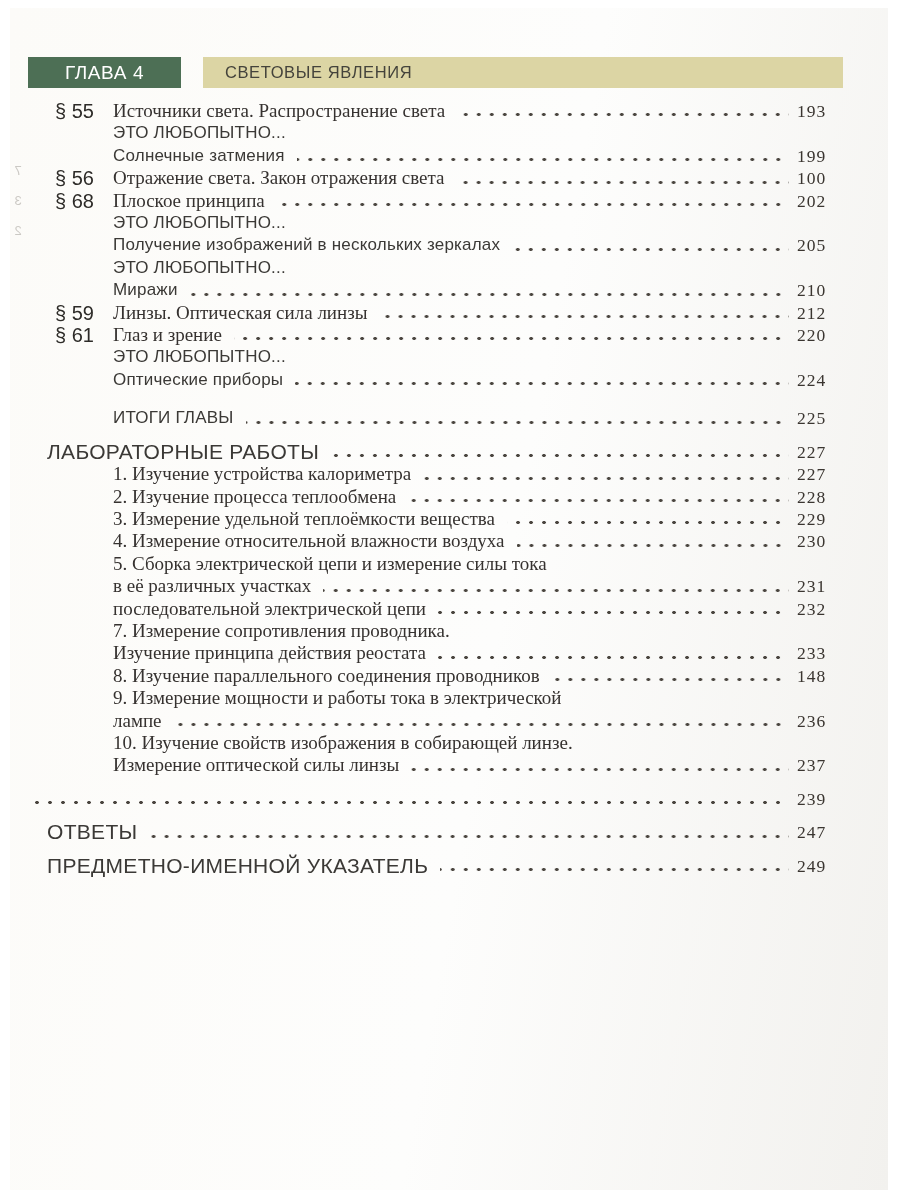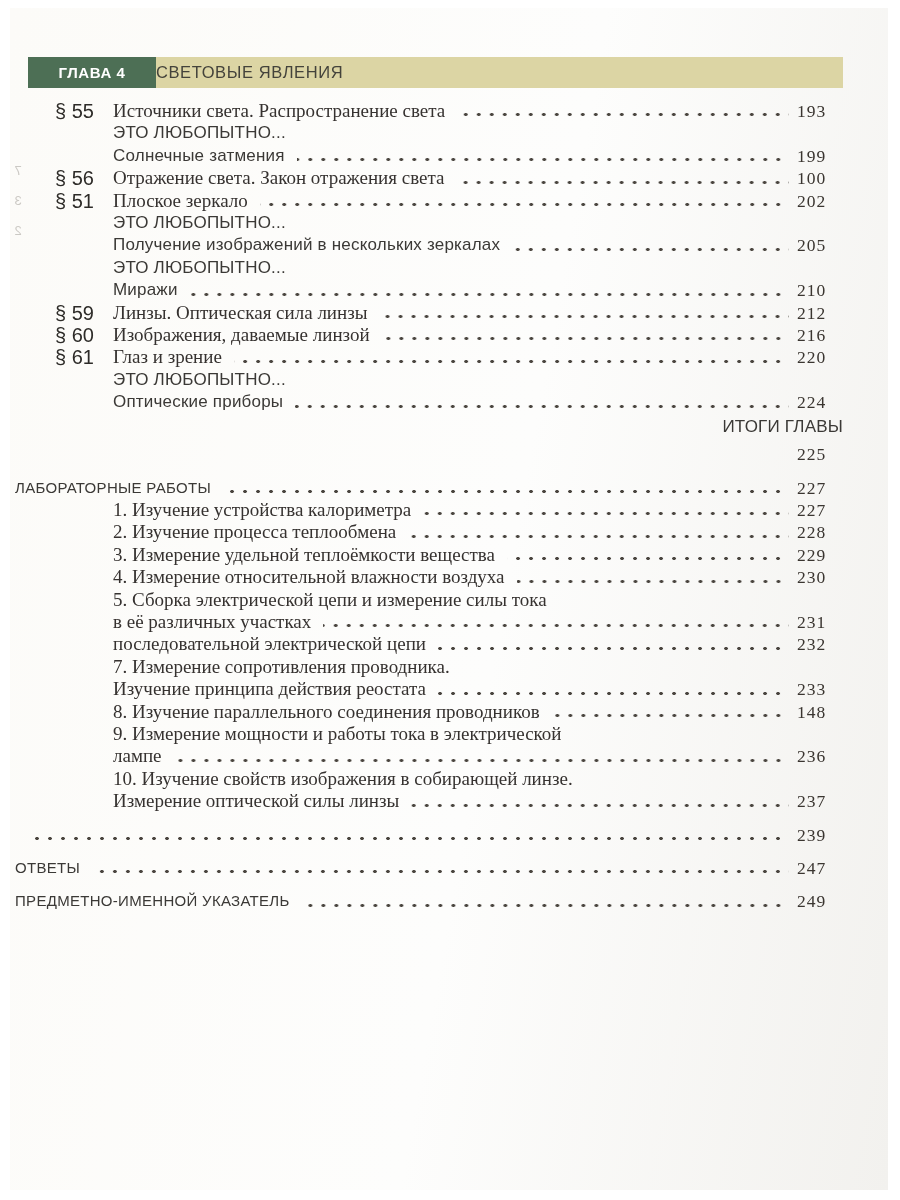--- a/index.html
+++ b/index.html
@@ -11,29 +11,29 @@
   .sheet {
     position:absolute; left:10px; top:8px; right:12px; bottom:10px;
     background:linear-gradient(100deg, #fcfbf8 0%, #fdfdfc 55%, #f2f1ee 100%);
   }
   
   .chapter-bar {
     position:absolute; left:18px; right:45px; top:49px; height:31px;
     display:flex; align-items:stretch;
   }
   .chapter-label {
-    flex:none; width:128px; background:var(--chapter-label-bg);
+    flex:none; width:153px; background:var(--chapter-label-bg);
     color:var(--chapter-label-text);
-    font-weight:bold; font-size:15px; letter-spacing:0.6px;
+    font-weight:normal; font-size:19px; letter-spacing:0.6px;
     display:flex; align-items:center; justify-content:center;
   }
   .chapter-title {
     flex:1; background:var(--chapter-title-bg); color:var(--chapter-title-text);
     font-size:16.5px; letter-spacing:0.6px;
-    display:flex; align-items:center; 
+    display:flex; align-items:center; padding-left:22px;margin-left:22px;
   }
   
   .toc {
     position:absolute; left:5px; right:45px; top:92px;
   }
   .row {
     display:flex; align-items:flex-end; line-height:22.4px;
     color:var(--body-text);
   }
   .row .num {
@@ -41,32 +41,32 @@
     font-weight:normal; font-size:20px; color:#2d2b28;
     font-family:"Liberation Sans", sans-serif;
   }
   .row .title { flex:none; white-space:nowrap; }
   .font-serif .title {
     font-family:"Liberation Serif", serif; font-size:19px; color:#363230;
   }
   .font-sans .title {
     font-family:"Liberation Sans", sans-serif; font-size:17px; color:#3b3936; letter-spacing:0.2px;
   }
-  .indent-flush .title { font-size:15px; letter-spacing:0.3px; }
+  .indent-flush .title { font-size:21px; letter-spacing:0.3px;margin-left:32px; }
   .leader {
     flex:1; align-self:flex-end; height:5px; margin:0 8px 5px 12px;
     background-image:radial-gradient(circle at 2px 2.5px, #4a453f 1.55px, transparent 1.95px);
     background-size:13px 5px; background-repeat:repeat-x; background-position:right bottom;
   }
   .page-num {
     flex:none; width:46px; text-align:left;
     font-family:"Liberation Serif", serif; font-size:17.5px;
     letter-spacing:1px; color:#3a3530;
   }
-  .gap-sm { margin-top:2px;flex-direction:column; }
+  .gap-sm { margin-top:16px; }
   .gap-md { margin-top:11px; }
   
   .bleed {
     position:absolute; left:1px; width:14px; text-align:center;
     color:rgba(145,140,133,0.45); font-size:13px;
     transform:scaleX(-1);
   }
 </style>
 </head>
 <body>
@@ -97,22 +97,22 @@
     <span class="leader"></span>
     <span class="page-num">199</span>
   </div>
       <div class="row font-serif indent-title">
     <span class="num">§ 56</span>
     <span class="title">Отражение света. Закон отражения света</span>
     <span class="leader"></span>
     <span class="page-num">100</span>
   </div>
       <div class="row font-serif indent-title">
-    <span class="num">§ 51</span>
-    <span class="title">Плоское зеркало</span>
+    <span class="num">§ 68</span>
+    <span class="title">Плоское принципа</span>
     <span class="leader"></span>
     <span class="page-num">202</span>
   </div>
       <div class="row font-sans indent-title no-page">
     <span class="num"></span>
     <span class="title">ЭТО ЛЮБОПЫТНО...</span>
 
     <span class="page-num"></span>
   </div>
       <div class="row font-sans indent-title">
@@ -131,26 +131,20 @@
     <span class="num"></span>
     <span class="title">Миражи</span>
     <span class="leader"></span>
     <span class="page-num">210</span>
   </div>
       <div class="row font-serif indent-title">
     <span class="num">§ 59</span>
     <span class="title">Линзы. Оптическая сила линзы</span>
     <span class="leader"></span>
     <span class="page-num">212</span>
-  </div>
-      <div class="row font-serif indent-title">
-    <span class="num">§ 60</span>
-    <span class="title">Изображения, даваемые линзой</span>
-    <span class="leader"></span>
-    <span class="page-num">216</span>
   </div>
       <div class="row font-serif indent-title">
     <span class="num">§ 61</span>
     <span class="title">Глаз и зрение</span>
     <span class="leader"></span>
     <span class="page-num">220</span>
   </div>
       <div class="row font-sans indent-title no-page">
     <span class="num"></span>
     <span class="title">ЭТО ЛЮБОПЫТНО...</span>

